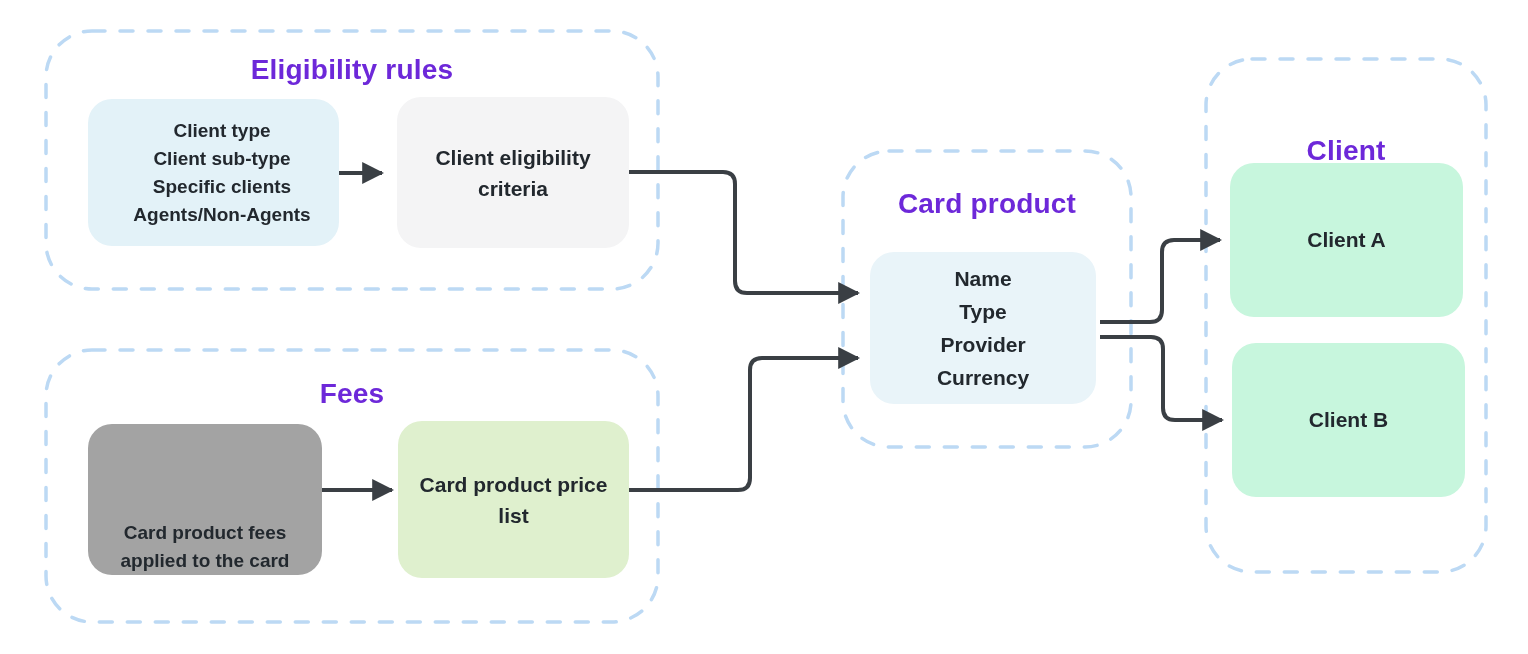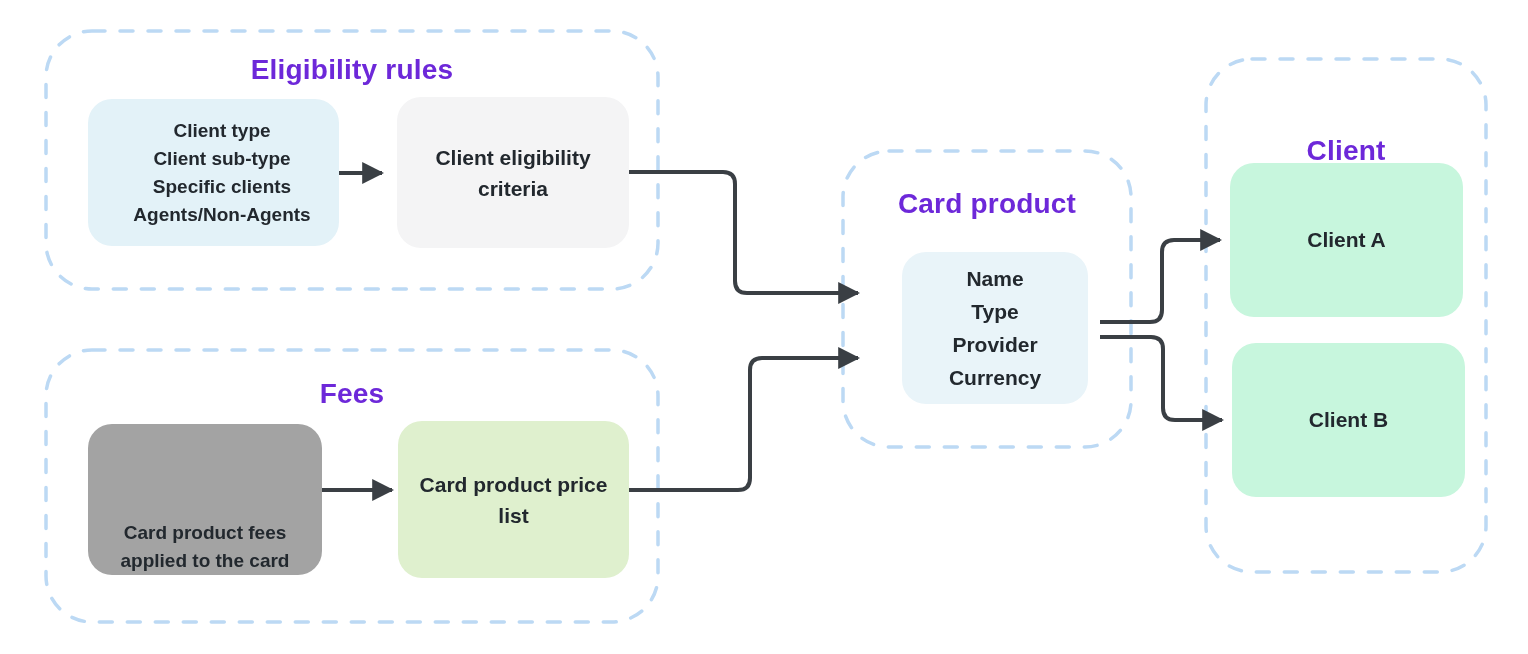--- a/index.html
+++ b/index.html
@@ -54,21 +54,21 @@
   .t-eligibility { left: 46px;  top: 54px;  width: 612px; }
   .t-fees        { left: 46px;  top: 378px; width: 612px; }
   .t-card        { left: 843px; top: 188px; width: 288px; }
   .t-client      { left: 1206px;top: 99px;  width: 280px; margin-top: 36px; }
 
   
   .n-elig-inputs   { left: 88px;  top: 99px;  width: 234px; height: 147px; background: #e3f2f8; font-size: 19px; line-height: 28px; padding-left: 17px; }
   .n-elig-criteria { left: 397px; top: 97px;  width: 232px; height: 151px; background: #f4f4f5; font-size: 21px; line-height: 31px; }
   .n-fees-input    { left: 88px;  top: 424px; width: 234px; height: 151px; background: #a3a3a3; font-size: 19px; line-height: 28px; justify-content: flex-end; }
   .n-price-list    { left: 398px; top: 421px; width: 231px; height: 157px; background: #dff0ce; font-size: 21px; line-height: 31px; }
-  .n-card-product  { left: 870px; top: 252px; width: 186px; height: 152px; background: #e9f4f9; font-size: 21px; line-height: 33px; margin-left: 32px; }
+  .n-card-product  { left: 870px; top: 252px; width: 226px; height: 152px; background: #e9f4f9; font-size: 21px; line-height: 33px; }
   .n-client-a      { left: 1230px;top: 163px; width: 233px; height: 154px; background: #c7f6dd; font-size: 21px; }
   .n-client-b      { left: 1232px;top: 343px; width: 233px; height: 154px; background: #c7f6dd; font-size: 21px; }
 </style>
 </head>
 <body>
 
 <div class="canvas">
 
   <svg class="layer" width="1528" height="654" viewBox="0 0 1528 654">
     <defs>

